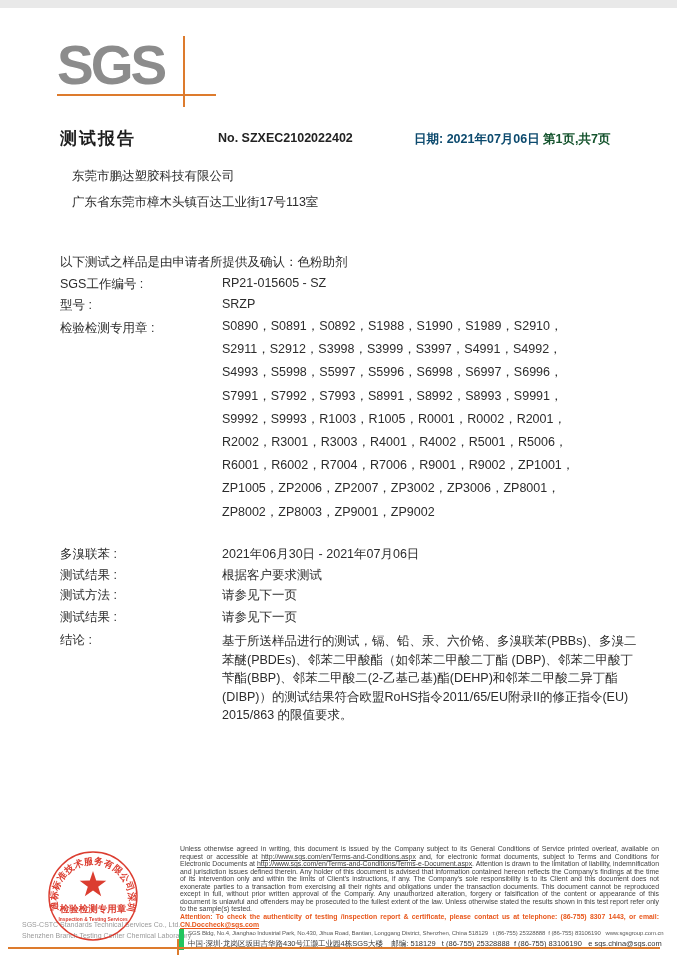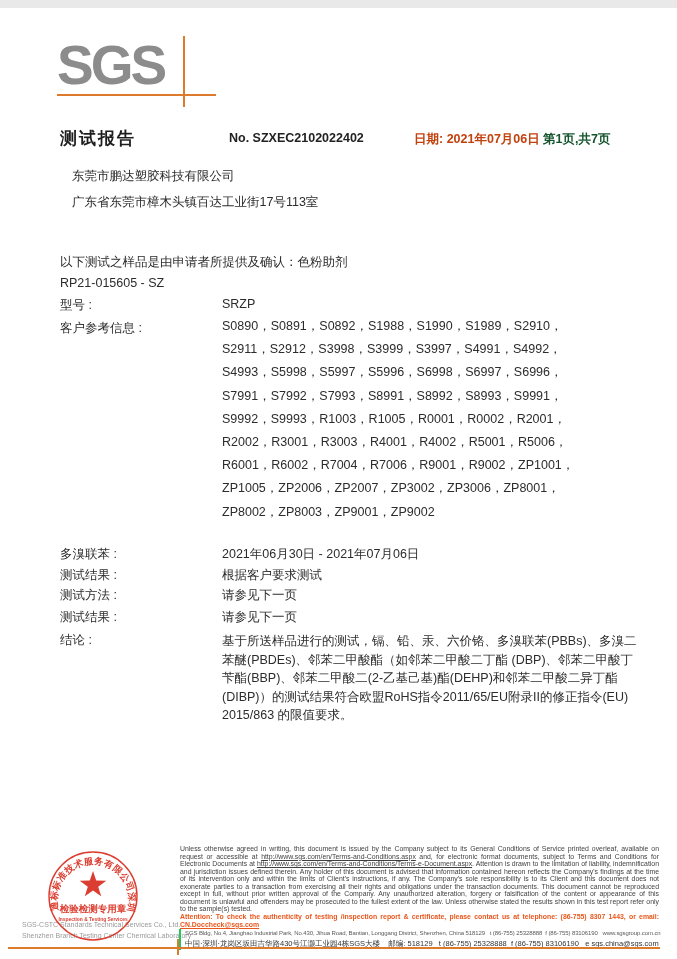--- a/index.html
+++ b/index.html
@@ -8,42 +8,42 @@
     font-family:"Liberation Sans", sans-serif; color:#2f2f2f; overflow:hidden;
     margin:8px auto;
   }
   
   .logo{position:absolute; left:57px; top:30px; font-size:55px; font-weight:700;
         color:#8c8c8c; letter-spacing:-3px; line-height:55px;}
   .crop-v{position:absolute; left:183px; top:28px; width:2px; height:71px; background:#dd7b2d;}
   .crop-h{position:absolute; left:57px; top:86px; width:159px; height:2px; background:#dd7b2d;}
   
   .report-title{position:absolute; left:60px; top:119px; font-size:17px; font-weight:700; color:#1d1d1d; letter-spacing:2px;}
-  .report-no{position:absolute; left:229px; top:123px; font-size:12.5px; font-weight:700; color:#222;}
-  .report-date{position:absolute; left:414px; top:123px; font-size:12.5px; font-weight:700; color:#c2410c;}
+  .report-no{position:absolute; left:218px; top:123px; font-size:12.5px; font-weight:700; color:#222;}
+  .report-date{position:absolute; left:414px; top:123px; font-size:12.5px; font-weight:700; color:#0c4a6e;}
   .report-page{position:absolute; left:543px; top:123px; font-size:12.5px; font-weight:700; color:#14532d;}
   
   .applicant{position:absolute; left:72px; top:155px; font-size:12.5px; line-height:26px; color:#2c2c2c;}
   
   .intro{position:absolute; left:60px; top:246px; font-size:12.5px; color:#2c2c2c;}
   .row{position:absolute; left:60px; width:585px; display:flex; font-size:12.5px; color:#2c2c2c;}
   .row .lbl{width:162px; flex:0 0 162px;}
   .row .val{flex:1;}
   .codes{white-space:pre-line; line-height:23.2px; margin-top:-5px;}
   .conclusion-val{line-height:18.6px; width:424px;}
   
   .stamp-company{position:absolute; left:22px; top:911px; font-size:7px; line-height:11px; color:#9a9a9a; width:170px;}
   .stamp{position:absolute; left:28px; top:842px; opacity:.92;}
   .disclaimer{position:absolute; left:180px; top:837px; width:479px; font-size:6.9px;
               line-height:7.5px; text-align:justify; color:#3f3f3f;}
   .disclaimer .url{text-decoration:underline;}
   .attention{position:absolute; left:180px; top:905px; width:479px; font-size:6.9px;
              line-height:7.6px; text-align:justify; font-weight:700; color:#e8571c;}
   .attention .email{text-decoration:underline;}
-  .addr{position:absolute; left:179px; top:921px; width:482px; border-left:2px solid #22c55e; padding-left:4px;}
+  .addr{position:absolute; left:179px; top:921px; width:482px; border-left:5px solid #22c55e; padding-left:4px;}
   .addr-en{font-size:6px; color:#5a5a5a; line-height:9px; letter-spacing:-0.1px;}
   .addr-cn{font-size:7.5px; color:#333; line-height:12px;}
   .footer-hr{position:absolute; left:8px; top:939px; width:652px; height:2px; background:#dd7b2d;}
   .footer-tick{position:absolute; left:177px; top:931px; width:1.5px; height:16px; background:#dd7b2d;}
   .member{position:absolute; right:18px; top:960px; font-size:9.5px; color:#333;}
 </style>
 </head>
 <body>
 
 <div class="page">
@@ -58,30 +58,31 @@
   <div class="report-page">第1页,共7页</div>
 
   <div class="applicant">
     <div>东莞市鹏达塑胶科技有限公司</div>
     <div>广东省东莞市樟木头镇百达工业街17号113室</div>
   </div>
 
   <div class="intro">以下测试之样品是由申请者所提供及确认：色粉助剂</div>
 
   <div class="row" style="top:268px">
+    <div class="lbl">SGS工作编号 :</div>
     <div class="val">RP21-015605 - SZ</div>
   </div>
 
   <div class="row" style="top:289px">
     <div class="lbl">型号 :</div>
     <div class="val">SRZP</div>
   </div>
 
   <div class="row" style="top:312px">
-    <div class="lbl">客户参考信息 :</div>
+    <div class="lbl">检验检测专用章 :</div>
     <div class="val codes">S0890，S0891，S0892，S1988，S1990，S1989，S2910，
 S2911，S2912，S3998，S3999，S3997，S4991，S4992，
 S4993，S5998，S5997，S5996，S6998，S6997，S6996，
 S7991，S7992，S7993，S8991，S8992，S8993，S9991，
 S9992，S9993，R1003，R1005，R0001，R0002，R2001，
 R2002，R3001，R3003，R4001，R4002，R5001，R5006，
 R6001，R6002，R7004，R7006，R9001，R9002，ZP1001，
 ZP1005，ZP2006，ZP2007，ZP3002，ZP3006，ZP8001，
 ZP8002，ZP8003，ZP9001，ZP9002</div>
   </div>

